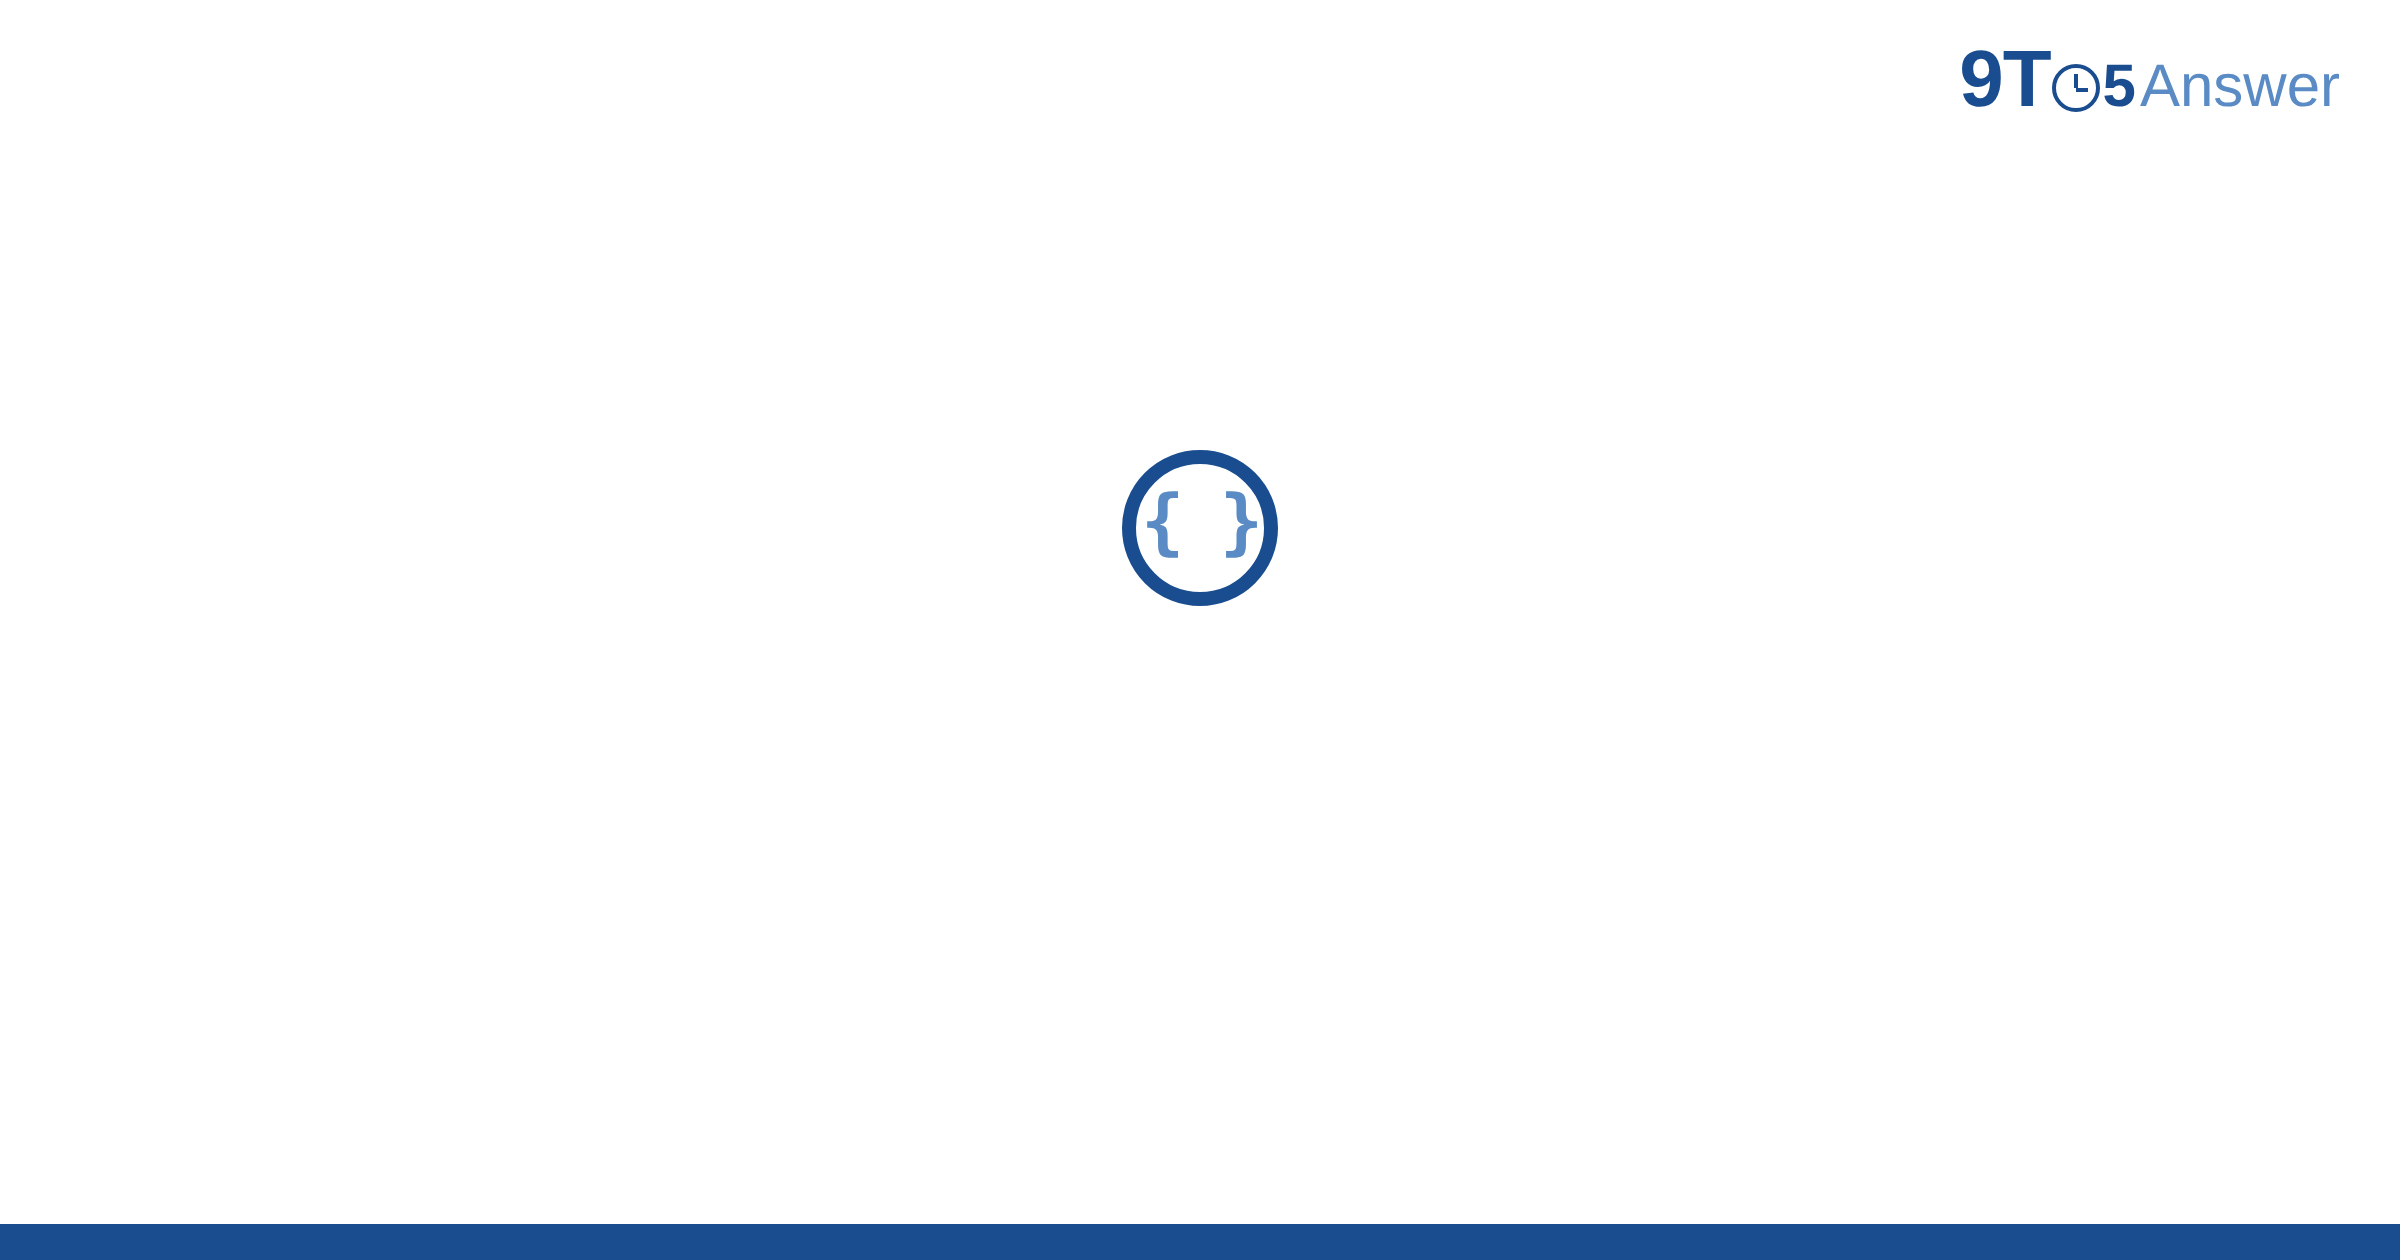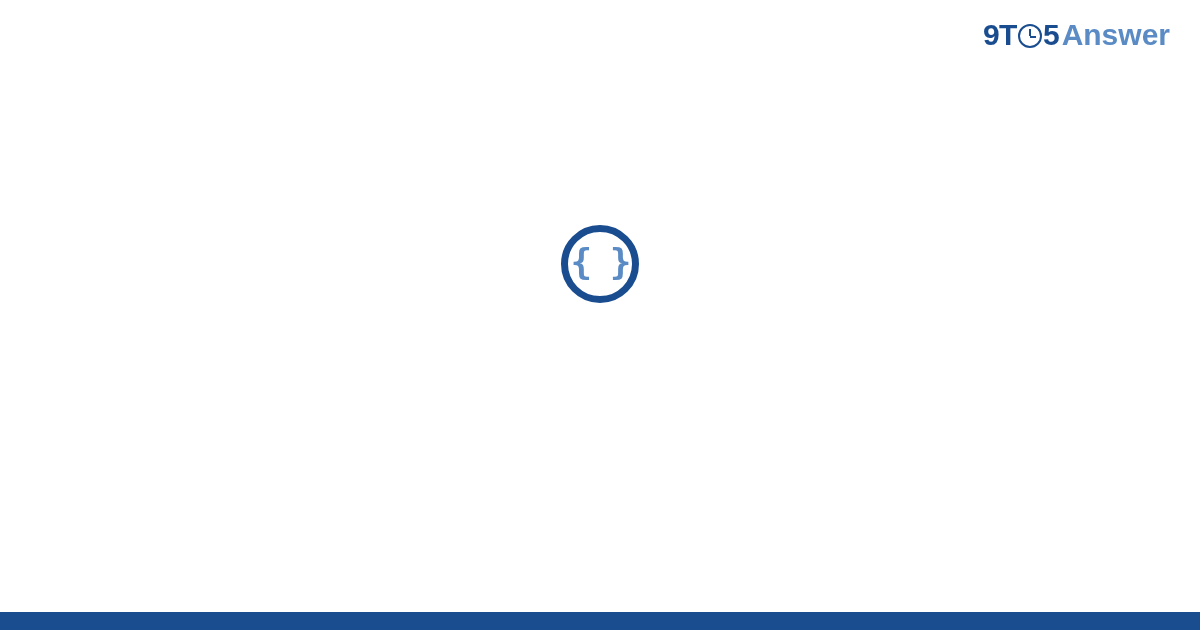--- a/index.html
+++ b/index.html
@@ -16,21 +16,21 @@
       overflow: hidden;
     }
     .header {
       position: absolute;
       top: 18px;
       right: 30px;
       display: flex;
       align-items: baseline;
     }
     .logo-9t {
-      font-size: 30px;
+      font-size: 40px;
       font-weight: 700;
       color: #1a4d8f;
       letter-spacing: -0.5px;
     }
     .logo-clock {
       display: inline-flex;
       align-items: center;
       justify-content: center;
       width: 24px;
       height: 24px;
@@ -59,21 +59,21 @@
       top: 10px;
       left: 50%;
     }
     .logo-5 {
       font-size: 30px;
       font-weight: 700;
       color: #1a4d8f;
     }
     .logo-answer {
       font-size: 30px;
-      font-weight: 700;
+      font-weight: 400;
       color: #5a8bc4;
       margin-left: 2px;
     }
     .content {
       position: absolute;
       top: 0;
       left: 0;
       width: 100%;
       height: 100%;
       display: flex;

